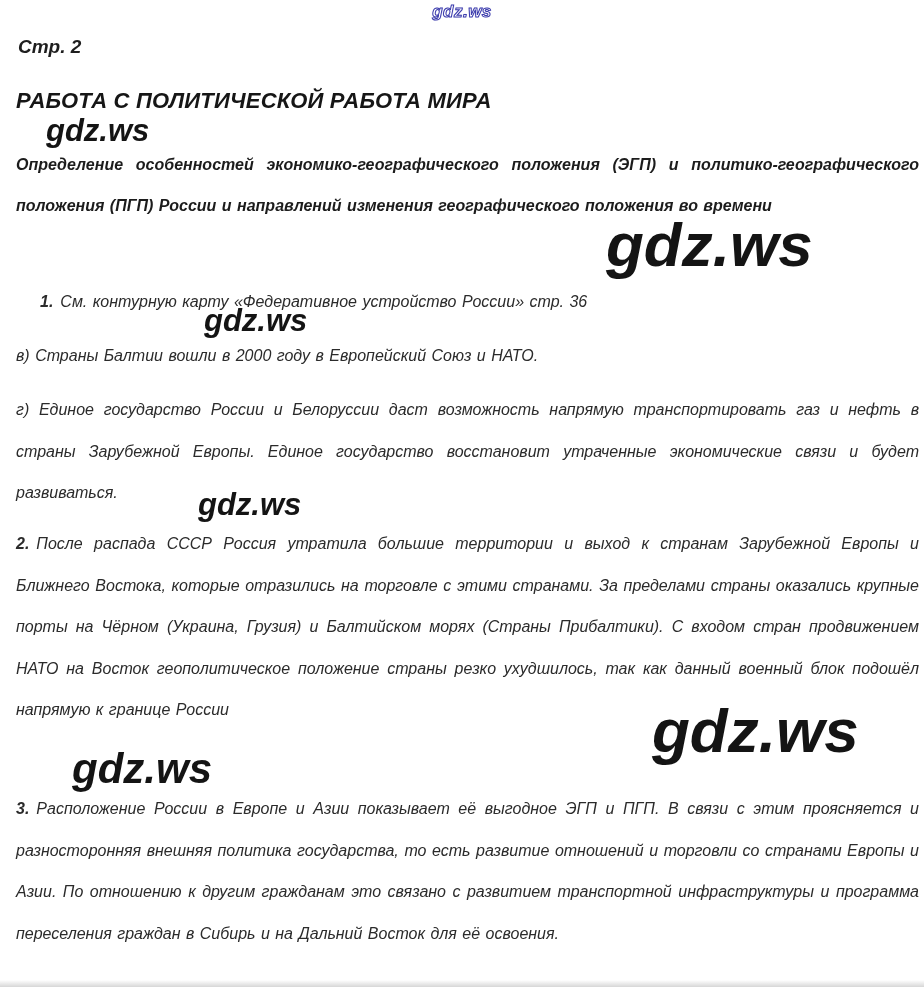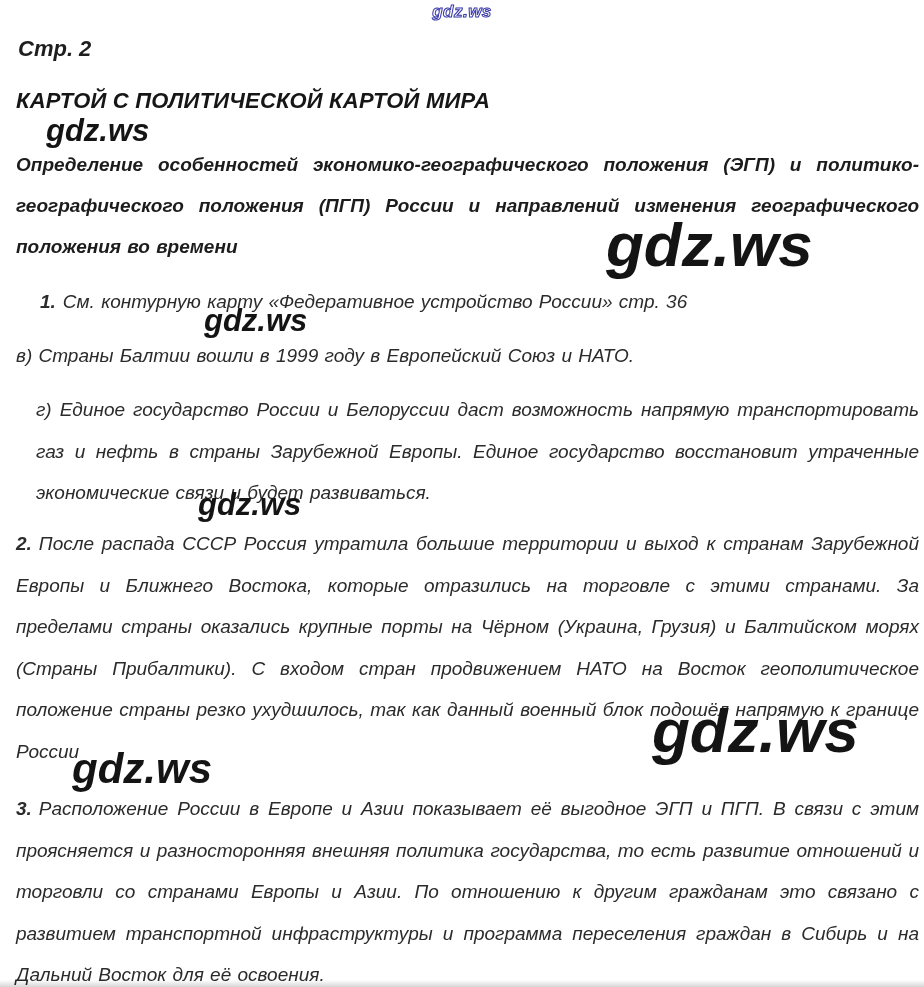--- a/index.html
+++ b/index.html
@@ -18,21 +18,21 @@
     text-align: center;
     font-size: 17px; font-weight: 700;
     color: #ffffff;
     -webkit-text-stroke: 1px #3c3cad;
     text-shadow: 0 0 1px #3c3cad;
     letter-spacing: 0.5px;
   }
 
   .page-label {
     top: 36px; left: 18px;
-    font-size: 22px; font-weight: 700; color: #1e1e1e;
+    font-size: 19px; font-weight: 700; color: #1e1e1e;
   }
 
   .page-title {
     top: 88px; left: 16px;
     font-size: 22px; font-weight: 700; color: #161616;
     letter-spacing: 0.2px;
   }
 
   .wm {
     font-weight: 700;
@@ -42,67 +42,67 @@
   }
   .wm-1 { top: 115px; left: 46px;  font-size: 31px; }
   .wm-big-1 { top: 214px; left: 606px; font-size: 62px; }
   .wm-2 { top: 305px; left: 204px; font-size: 31px; }
   .wm-3 { top: 489px; left: 198px; font-size: 31px; }
   .wm-big-2 { top: 700px; left: 652px; font-size: 62px; }
   .wm-4 { top: 748px; left: 72px;  font-size: 42px; }
 
   .para {
     left: 16px; right: 5px;
-    font-size: 19px;
+    font-size: 16px;
     line-height: 41.5px;
     text-align: justify;
     color: #2b2b2b;
     word-spacing: 1px;
   }
   .para.bold-para {
     font-weight: 700;
     color: #1c1c1c;
     line-height: 41px;
   }
   .intro   { top: 144px; }
   .line-1  { top: 281px; text-align: left; margin-left: 24px; }
   .line-v  { top: 335px; text-align: left; }
-  .para-g  { top: 389px; margin-left: 20px; }
+  .para-g  { top: 389px; }
   .para-2  { top: 523px; }
   .para-3  { top: 788px; }
 
   .marker { font-weight: 700; margin-right: 7px; }
 
   .bottom-edge {
     left: 0; right: 0; bottom: 0; height: 7px;
     background: linear-gradient(to bottom, rgba(0,0,0,0), rgba(0,0,0,0.16));
   }
 </style>
 </head>
 <body>
 
 <div class="abs wm-top">gdz.ws</div>
 
 <div class="abs page-label">Стр. 2</div>
 
-<div class="abs page-title">КАРТОЙ С ПОЛИТИЧЕСКОЙ КАРТОЙ МИРА</div>
+<div class="abs page-title">РАБОТА С ПОЛИТИЧЕСКОЙ РАБОТА МИРА</div>
 
 <div class="abs wm wm-1">gdz.ws</div>
 
 <div class="abs para bold-para intro">Определение особенностей экономико-географического положения (ЭГП) и политико-географического положения (ПГП) России и направлений изменения географического положения во времени</div>
 
 <div class="abs wm wm-big-1">gdz.ws</div>
 
 <div class="abs para line-1">
   <span class="marker">1.</span><span>См. контурную карту «Федеративное устройство России» стр. 36</span>
 </div>
 
 <div class="abs wm wm-2">gdz.ws</div>
 
-<div class="abs para line-v">в) Страны Балтии вошли в 1999 году в Европейский Союз и НАТО.</div>
+<div class="abs para line-v">в) Страны Балтии вошли в 2000 году в Европейский Союз и НАТО.</div>
 
 <div class="abs para para-g">г) Единое государство России и Белоруссии даст возможность напрямую транспортировать газ и нефть в страны Зарубежной Европы. Единое государство восстановит утраченные экономические связи и будет развиваться.</div>
 
 <div class="abs wm wm-3">gdz.ws</div>
 
 <div class="abs para para-2">
   <span class="marker">2.</span><span>После распада СССР Россия утратила большие территории и выход к странам Зарубежной Европы и Ближнего Востока, которые отразились на торговле с этими странами. За пределами страны оказались крупные порты на Чёрном (Украина, Грузия) и Балтийском морях (Страны Прибалтики). С входом стран продвижением НАТО на Восток геополитическое положение страны резко ухудшилось, так как данный военный блок подошёл напрямую к границе России</span>
 </div>
 
 <div class="abs wm wm-big-2">gdz.ws</div>

